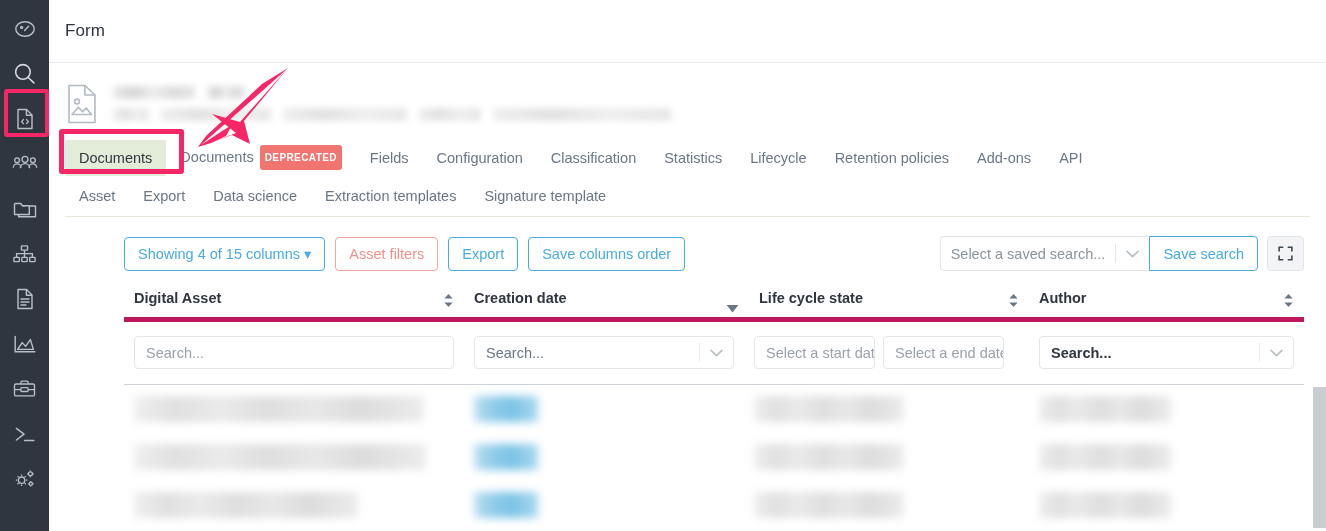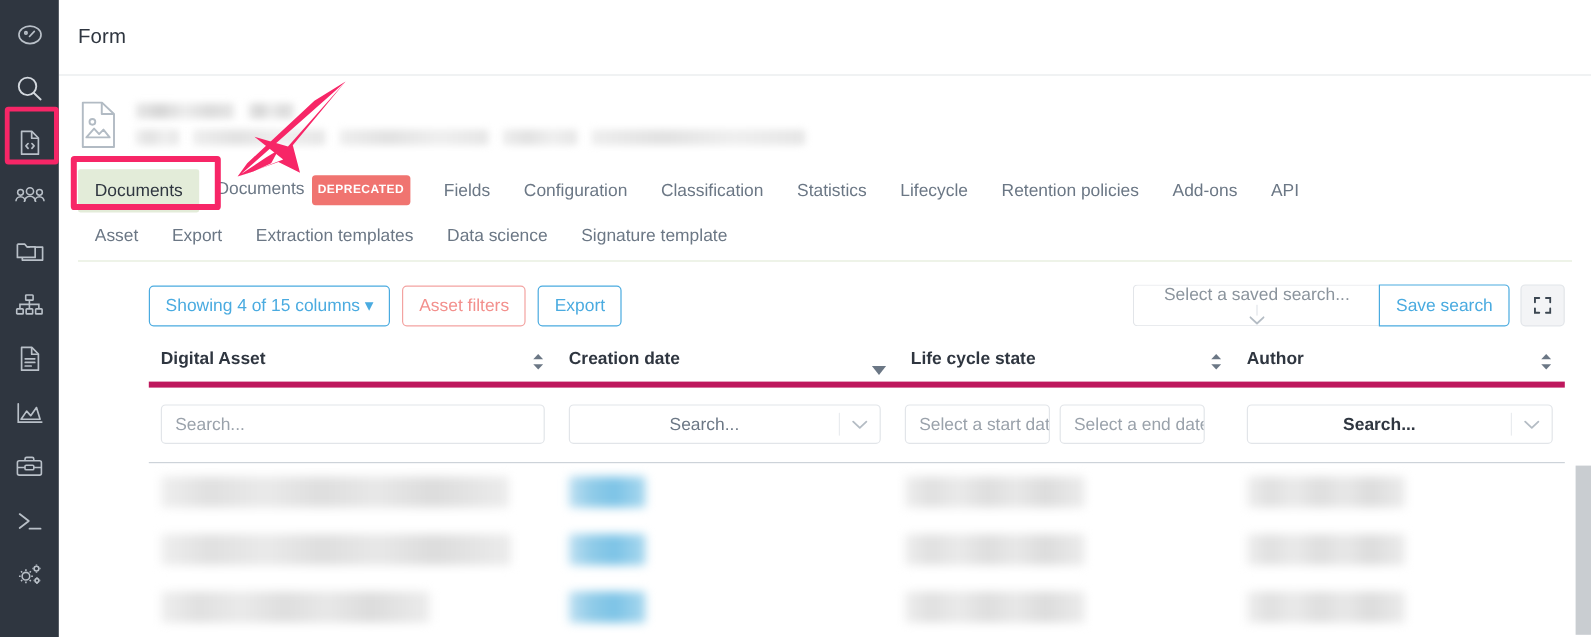--- a/index.html
+++ b/index.html
@@ -144,21 +144,21 @@
     display: flex; align-items: flex-start; justify-content: space-between;
     padding: 4px 10px 0 10px;
   }
   .th .label { font-size: 14.5px; font-weight: bold; color: #2f3640; white-space: nowrap; }
   .th .sort { color: #6b7785; padding-top: 3px; }
   .col-1 { width: 340px; min-width: 340px; }
   .col-2 { width: 280px; min-width: 280px; }
   .col-3 { width: 285px; min-width: 285px; }
   .col-4 { flex: 1; }
 
-  .filters { display: flex; padding: 14px 0 15px 0; text-align: center; }
+  .filters { display: flex; padding: 14px 0 15px 0; }
   .fcell { padding: 0 10px; display: flex; gap: 8px; }
   .input {
     border: 1px solid #e2e5e9; border-radius: 4px;
     height: 33px; display: flex; align-items: center;
     font-size: 14.5px; color: #9aa2ab;
     padding: 0 11px; background: #fff;
   }
   .input.w-full { width: 100%; }
   .input-sel {
     border: 1px solid #e2e5e9; border-radius: 4px;
@@ -355,37 +355,38 @@
         <div class="tab"><span>Classification</span></div>
         <div class="tab"><span>Statistics</span></div>
         <div class="tab"><span>Lifecycle</span></div>
         <div class="tab"><span>Retention policies</span></div>
         <div class="tab"><span>Add-ons</span></div>
         <div class="tab"><span>API</span></div>
       </div>
       <div class="tabs-sub">
         <div class="tab"><span>Asset</span></div>
         <div class="tab"><span>Export</span></div>
+        <div class="tab"><span>Data science</span></div>
         <div class="tab"><span>Extraction templates</span></div>
-        <div class="tab"><span>Data science</span></div>
         <div class="tab"><span>Signature template</span></div>
       </div>
       <div class="tabs-underline"></div>
       <div class="tab-hl"></div>
     </div>
 
     <div class="toolbar">
       <div class="toolbar-left">
         <button class="btn"><span>Showing 4 of 15 columns</span> <span>▾</span></button>
         <button class="btn danger">Asset filters</button>
         <button class="btn">Export</button>
+        <button class="btn">Save columns order</button>
       </div>
       <div class="toolbar-right">
         <div style="display:flex;align-items:center;">
-          <div class="select-box" style="border-right:none;border-top-right-radius:0;border-bottom-right-radius:0;flex-direction:column;">
+          <div class="select-box" style="border-right:none;border-top-right-radius:0;border-bottom-right-radius:0;">
             <span class="ph">Select a saved search...</span>
             <span class="divider"></span>
             <span class="caret">
               <svg width="13" height="8" viewBox="0 0 13 8" fill="none" stroke="#b4bcc4" stroke-width="1.5">
                   <path d="M1 1.4 L6.5 6.6 L12 1.4" stroke-linecap="round" stroke-linejoin="round"></path>
                 </svg>
             </span>
           </div>
           <button class="btn" style="height:35px;border-top-left-radius:0;border-bottom-left-radius:0;">Save search</button>
         </div>

